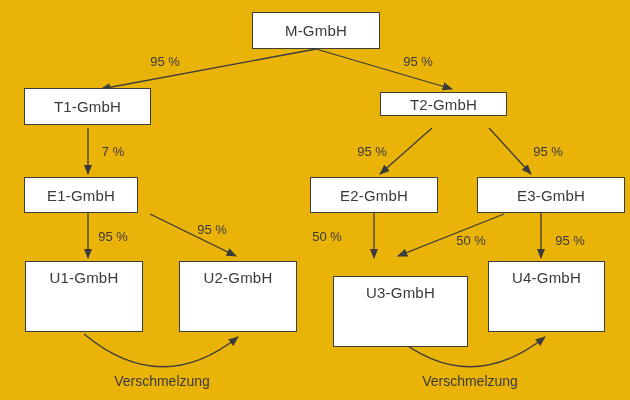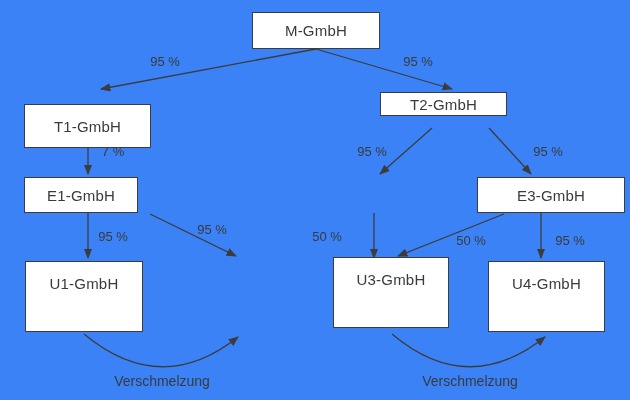--- a/index.html
+++ b/index.html
@@ -4,21 +4,21 @@
 <style>
   html, body {
     margin: 0;
     padding: 0;
     background: #ffffff;
   }
   .stage {
     position: relative;
     width: 630px;
     height: 400px;
-    background: #3b82f6;
+    background: #eab308;
     font-family: "Liberation Sans", sans-serif;
     color: #3a3a3a;
     overflow: hidden;
   }
   .wires {
     position: absolute;
     left: 0;
     top: 0;
   }
   .wires line, .wires path.curve {
@@ -37,21 +37,21 @@
     justify-content: center;
   }
   .node .nlabel {
     font-size: 15px;
     letter-spacing: 0.2px;
     color: #3a3a3a;
     white-space: nowrap;
   }
   .node.unode {
     justify-content: flex-start;
-    padding-top: 13px;
+    padding-top: 7px;
     gap: 40px;
   }
   .node.unode .house {
     margin-top: 4px;
   }
   .pct {
     position: absolute;
     transform: translate(-50%, -50%);
     font-size: 13px;
     color: #3a3a3a;
@@ -89,48 +89,54 @@
     <line x1="541" y1="213" x2="541" y2="258" marker-end="url(#arw)"></line>
 
     <path class="curve" d="M84 334 Q161 398 238 337" marker-end="url(#arw)"></path>
     <path class="curve" d="M392 334 Q468 398 545 337" marker-end="url(#arw)"></path>
   </svg>
 
   <div class="node" style="left:252px;top:12px;width:128px;height:37px">
     <span class="nlabel">M-GmbH</span>
   </div>
 
-  <div class="node" style="left:24px;top:104px;width:127px;height:44px">
+  <div class="node" style="left:24px;top:88px;width:127px;height:37px">
     <span class="nlabel">T1-GmbH</span>
   </div>
 
   <div class="node" style="left:380px;top:92px;width:127px;height:24px">
     <span class="nlabel">T2-GmbH</span>
   </div>
 
   <div class="node" style="left:24px;top:177px;width:114px;height:36px">
     <span class="nlabel">E1-GmbH</span>
   </div>
 
+  <div class="node" style="left:310px;top:177px;width:128px;height:36px">
+    <span class="nlabel">E2-GmbH</span>
+  </div>
 
   <div class="node" style="left:477px;top:177px;width:148px;height:36px">
     <span class="nlabel">E3-GmbH</span>
   </div>
 
   <div class="node unode" style="left:25px;top:261px;width:118px;height:71px">
     <span class="nlabel">U1-GmbH</span>
     <svg class="house" width="38" height="31" viewBox="0 0 36 30">
       <rect x="24" y="2.5" width="4.5" height="10" fill="#b3b3b3"></rect>
       <path d="M18 1 L35 15.5 L30.2 15.5 L18 5.4 L5.8 15.5 L1 15.5 Z" fill="#b3b3b3"></path>
       <path d="M6.8 16.5 L29.2 16.5 L29.2 29.5 L21.8 29.5 L21.8 21.5 L14.2 21.5 L14.2 29.5 L6.8 29.5 Z" fill="#b3b3b3"></path>
     </svg>
   </div>
 
+  <div class="node unode" style="left:179px;top:261px;width:118px;height:71px">
+    <span class="nlabel">U2-GmbH</span>
+  </div>
 
-  <div class="node unode" style="left:333px;top:257px;width:116px;height:71px">
+  <div class="node unode" style="left:333px;top:276px;width:135px;height:71px">
     <span class="nlabel">U3-GmbH</span>
     <svg class="house" width="38" height="31" viewBox="0 0 36 30">
       <rect x="24" y="2.5" width="4.5" height="10" fill="#b3b3b3"></rect>
       <path d="M18 1 L35 15.5 L30.2 15.5 L18 5.4 L5.8 15.5 L1 15.5 Z" fill="#b3b3b3"></path>
       <path d="M6.8 16.5 L29.2 16.5 L29.2 29.5 L21.8 29.5 L21.8 21.5 L14.2 21.5 L14.2 29.5 L6.8 29.5 Z" fill="#b3b3b3"></path>
     </svg>
   </div>
 
   <div class="node unode" style="left:488px;top:261px;width:117px;height:71px">
     <span class="nlabel">U4-GmbH</span>

